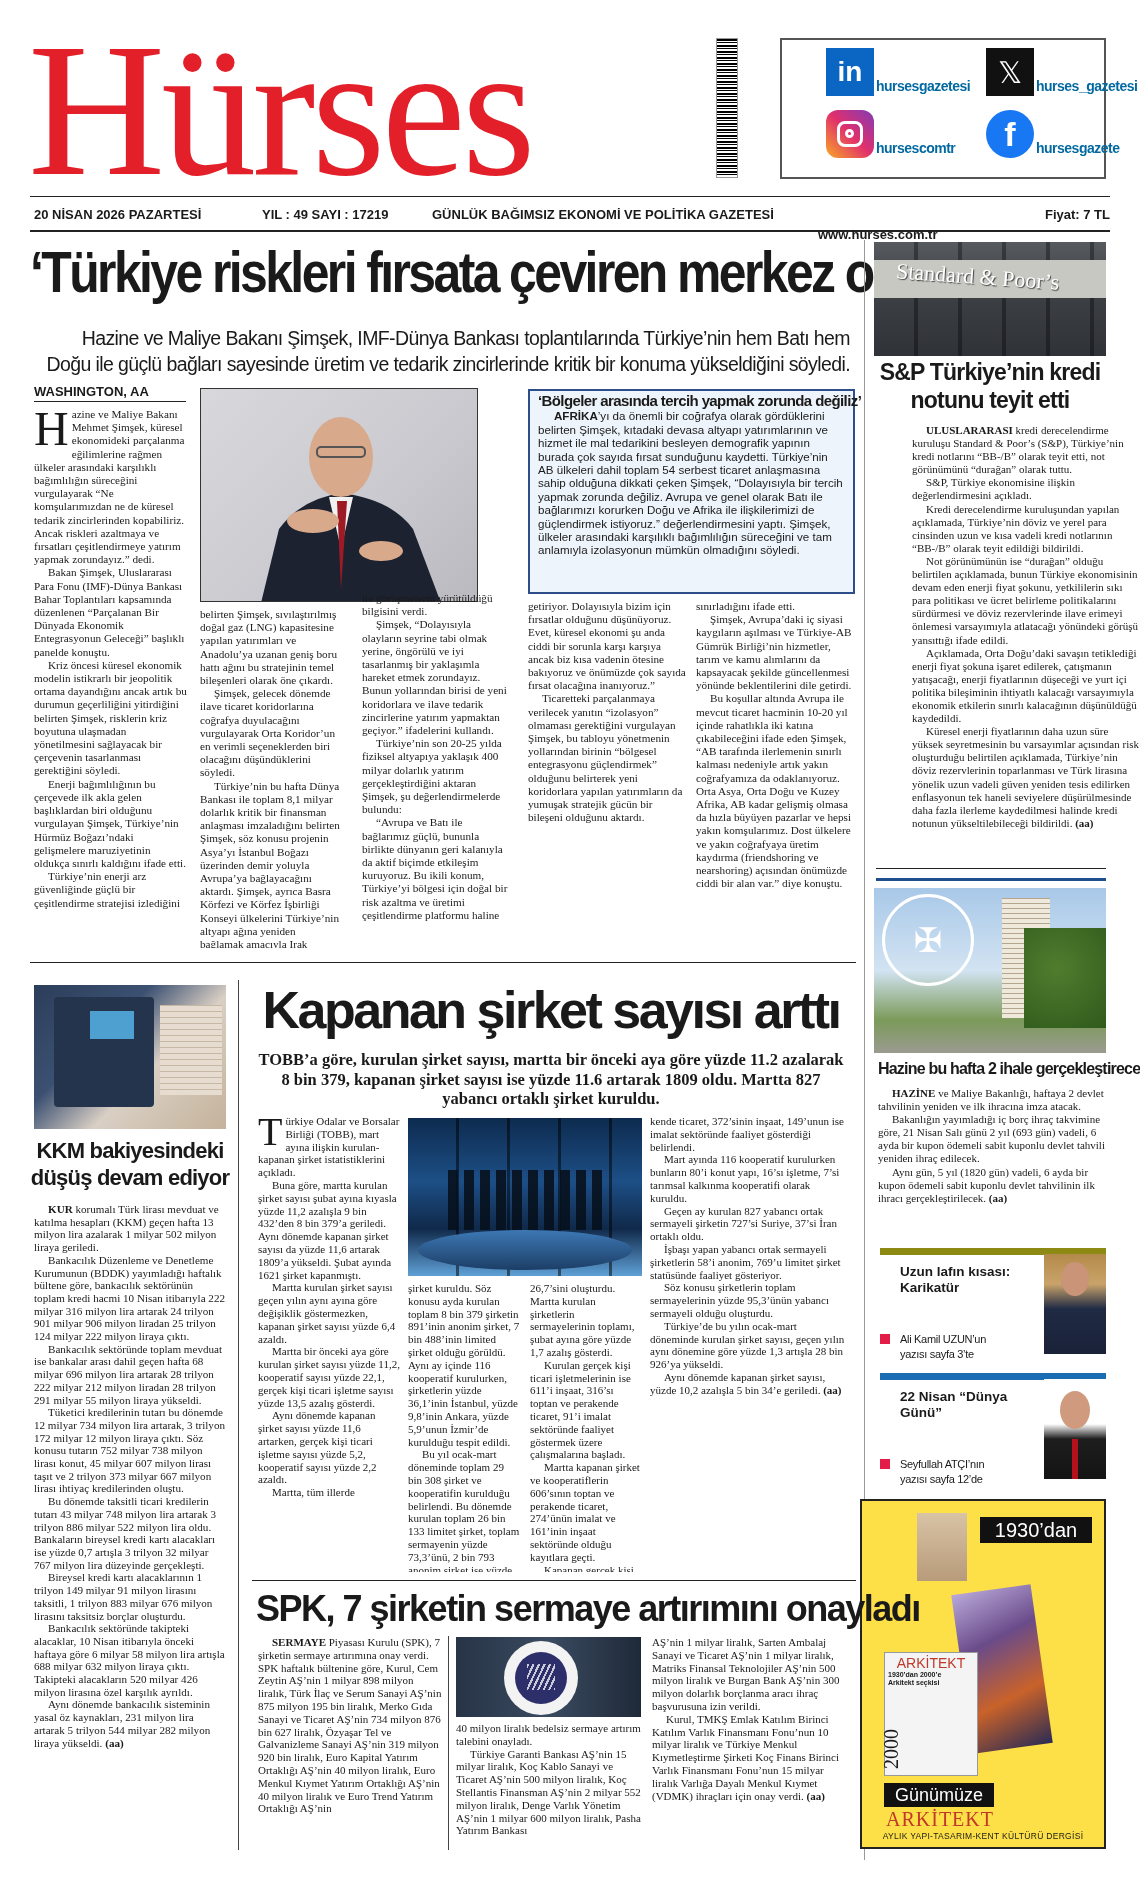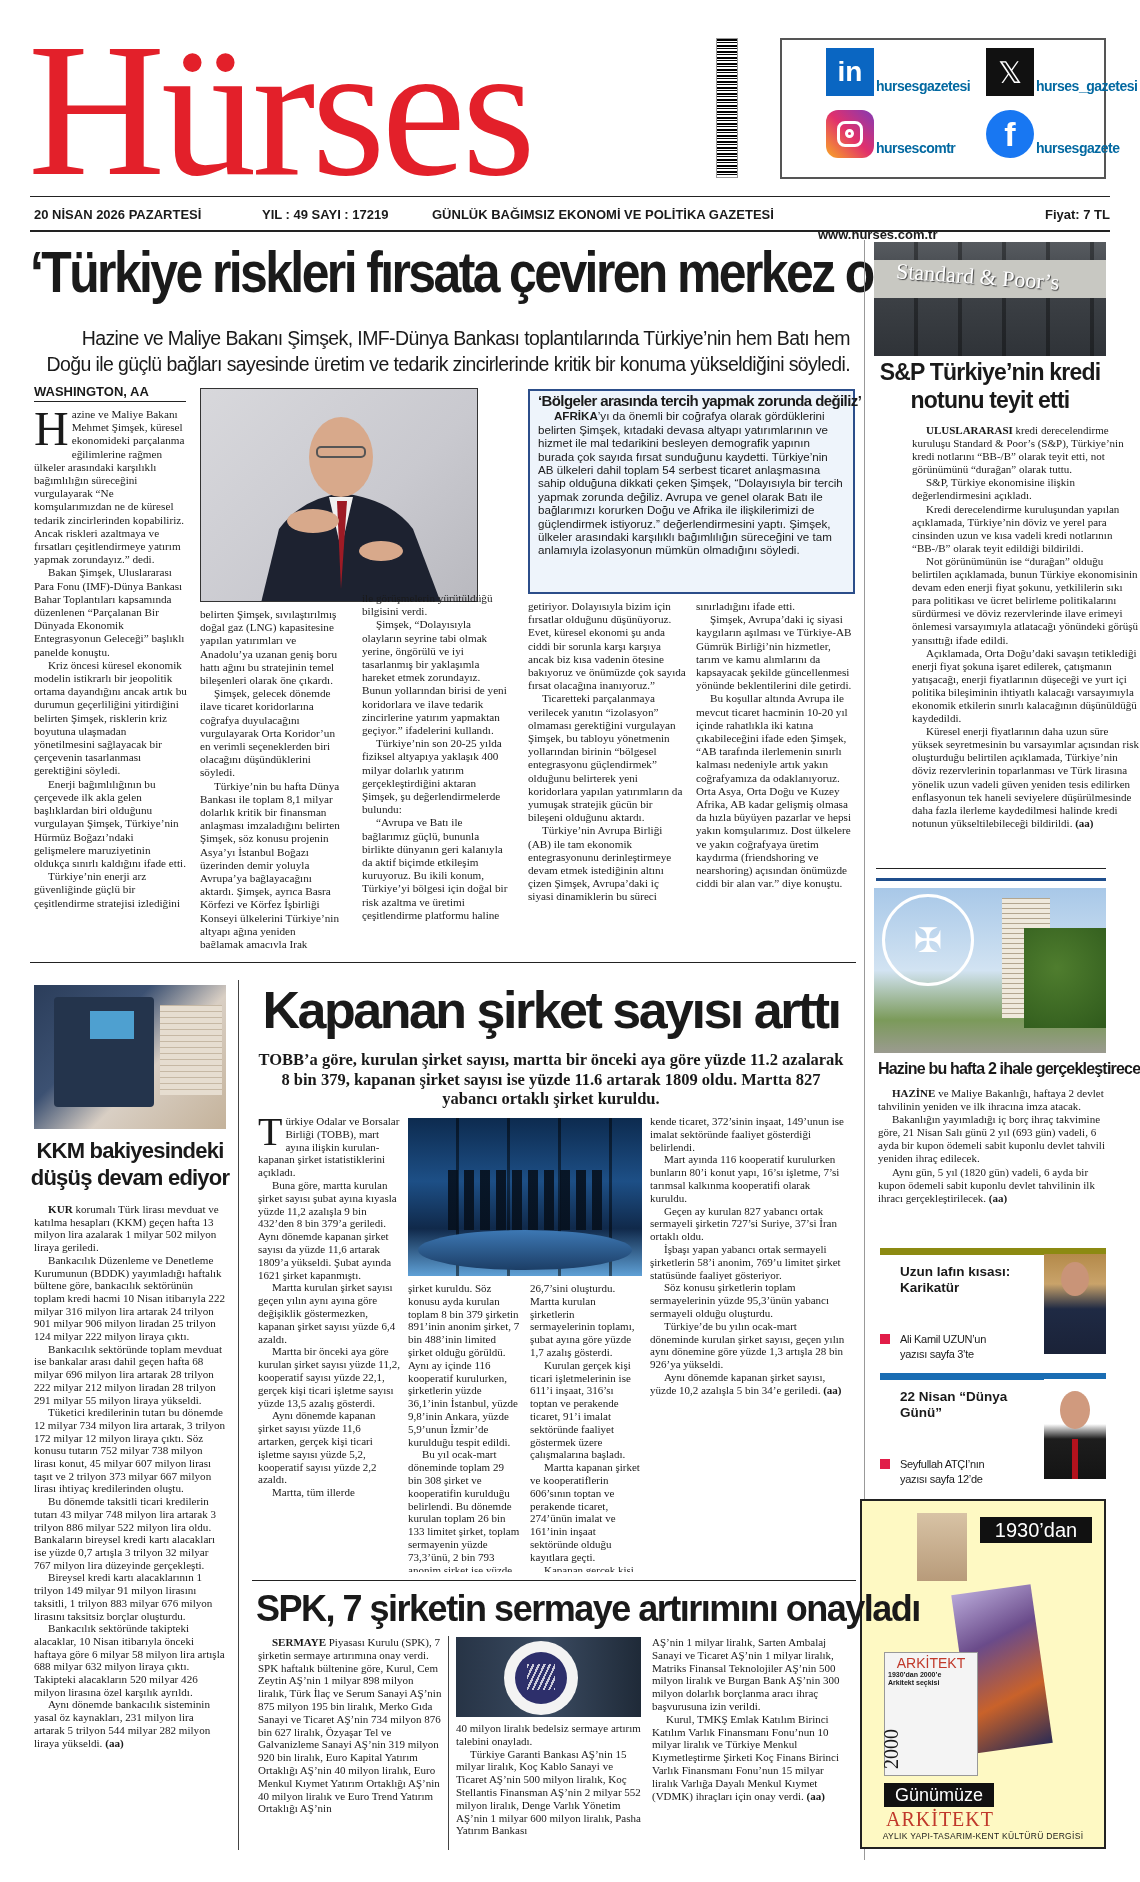--- a/index.html
+++ b/index.html
@@ -43,21 +43,21 @@
   #hazine-photo { left: 874px; top: 888px; width: 232px; height: 165px; background: linear-gradient(180deg, #a8c8e8 0%, #d2e3f2 50%, #7b9a5a 80%, #9b9b90 100%); }
   #hazine-headline { left: 878px; top: 1060px; width: 232px; font-family: "Liberation Sans", sans-serif; font-weight: bold; font-size: 16px; letter-spacing: -0.8px; white-space: nowrap; }
 
   .author-card { position: absolute; left: 880px; width: 226px; height: 138px; }
   .author-card .bar { position: absolute; left: 0; top: 0; width: 226px; height: 7px; }
   .author-card .title { position: absolute; left: 20px; top: 16px; width: 130px; font-family: "Liberation Sans", sans-serif; font-weight: bold; font-size: 13.5px; line-height: 16px; }
   .author-card .sq { position: absolute; left: 0; top: 86px; width: 10px; height: 10px; background: #e11d48; }
   .author-card .note { position: absolute; left: 20px; top: 84px; width: 110px; font-family: "Liberation Sans", sans-serif; font-size: 11px; line-height: 15px; letter-spacing: -0.3px; }
   .author-card .portrait { position: absolute; right: 0; top: 6px; width: 62px; height: 100px; }
 
-  #ad-box { left: 860px; top: 1499px; width: 246px; height: 350px; border: 2px solid #222; background: #fef9c3; }
+  #ad-box { left: 860px; top: 1499px; width: 246px; height: 350px; border: 2px solid #222; background: #fde047; }
 
   
   #kkm-photo { left: 34px; top: 985px; width: 192px; height: 144px; background: linear-gradient(135deg, #2b3d5a 0%, #3c5172 35%, #d9cfc4 60%, #c4b29a 100%); }
   #kkm-headline { left: 30px; top: 1137px; width: 200px; text-align: center; font-family: "Liberation Sans", sans-serif; font-weight: bold; font-size: 22px; line-height: 27px; letter-spacing: -0.8px; }
 
   
   #kap-headline { left: 256px; top: 980px; width: 590px; text-align: center; font-family: "Liberation Sans", sans-serif; font-weight: bold; font-size: 52px; line-height: 60px; letter-spacing: -2.5px; white-space: nowrap; }
   #kap-deck { left: 256px; top: 1050px; width: 590px; text-align: center; font-family: "Liberation Serif", serif; font-weight: bold; font-size: 16.5px; line-height: 19.5px; }
   #kap-photo { left: 408px; top: 1118px; width: 234px; height: 158px; background: linear-gradient(180deg, #0d2b4f 0%, #1d4f86 40%, #10294a 70%, #5fa0d6 100%); }
 
@@ -142,21 +142,20 @@
 </div>
 
 <div class="abs" id="quote-box">
   <div class="qh">‘Bölgeler arasında tercih yapmak zorunda değiliz’</div>
   <p><b>AFRİKA</b><span>’yı da önemli bir coğrafya olarak gördüklerini belirten Şimşek, kıtadaki devasa altyapı yatırımlarının ve hizmet ile mal tedarikini besleyen demografik yapının burada çok sayıda fırsat sunduğunu kaydetti. Türkiye’nin AB ülkeleri dahil toplam 54 serbest ticaret anlaşmasına sahip olduğuna dikkati çeken Şimşek, “Dolayısıyla bir tercih yapmak zorunda değiliz. Avrupa ve genel olarak Batı ile bağlarımızı korurken Doğu ve Afrika ile ilişkilerimizi de güçlendirmek istiyoruz.” değerlendirmesini yaptı. Şimşek, ülkeler arasındaki karşılıklı bağımlılığın süreceğini ve tam anlamıyla izolasyonun mümkün olmadığını söyledi.</span></p>
 </div>
 
 <div class="col" style="left:528px; top:600px; width:158px; height:350px; overflow:hidden;">
   <p class="noind">getiriyor. Dolayısıyla bizim için fırsatlar olduğunu düşünüyoruz. Evet, küresel ekonomi şu anda ciddi bir sorunla karşı karşıya ancak biz kısa vadenin ötesine bakıyoruz ve önümüzde çok sayıda fırsat olacağına inanıyoruz.”</p>
   <p>Ticaretteki parçalanmaya verilecek yanıtın “izolasyon” olmaması gerektiğini vurgulayan Şimşek, bu tabloyu yönetmenin yollarından birinin “bölgesel entegrasyonu güçlendirmek” olduğunu belirterek yeni koridorlara yapılan yatırımların da yumuşak stratejik gücün bir bileşeni olduğunu aktardı.</p>
-  <p>Türkiye’nin Avrupa Birliği (AB) ile tam ekonomik entegrasyonunu derinleştirmeye devam etmek istediğinin altını çizen Şimşek, Avrupa’daki iç siyasi dinamiklerin bu süreci</p>
 </div>
 <div class="col" style="left:696px; top:600px; width:160px; height:350px; overflow:hidden;">
   <p class="noind">sınırladığını ifade etti.</p>
   <p>Şimşek, Avrupa’daki iç siyasi kaygıların aşılması ve Türkiye-AB Gümrük Birliği’nin hizmetler, tarım ve kamu alımlarını da kapsayacak şekilde güncellenmesi yönünde beklentilerini dile getirdi.</p>
   <p>Bu koşullar altında Avrupa ile mevcut ticaret hacminin 10-20 yıl içinde rahatlıkla iki katına çıkabileceğini ifade eden Şimşek, “AB tarafında ilerlemenin sınırlı kalması nedeniyle artık yakın coğrafyamıza da odaklanıyoruz. Orta Asya, Orta Doğu ve Kuzey Afrika, AB kadar gelişmiş olmasa da hızla büyüyen pazarlar ve hepsi yakın komşularımız. Dost ülkelere ve yakın coğrafyaya üretim kaydırma (friendshoring ve nearshoring) açısından önümüzde ciddi bir alan var.” diye konuştu.</p>
 </div>
 
 <div class="rule-h" style="left:30px; top:962px; width:826px; background:#222;"></div>
 <div class="rule-v" style="left:864px; top:240px; height:1620px; background:#999;"></div>
 

